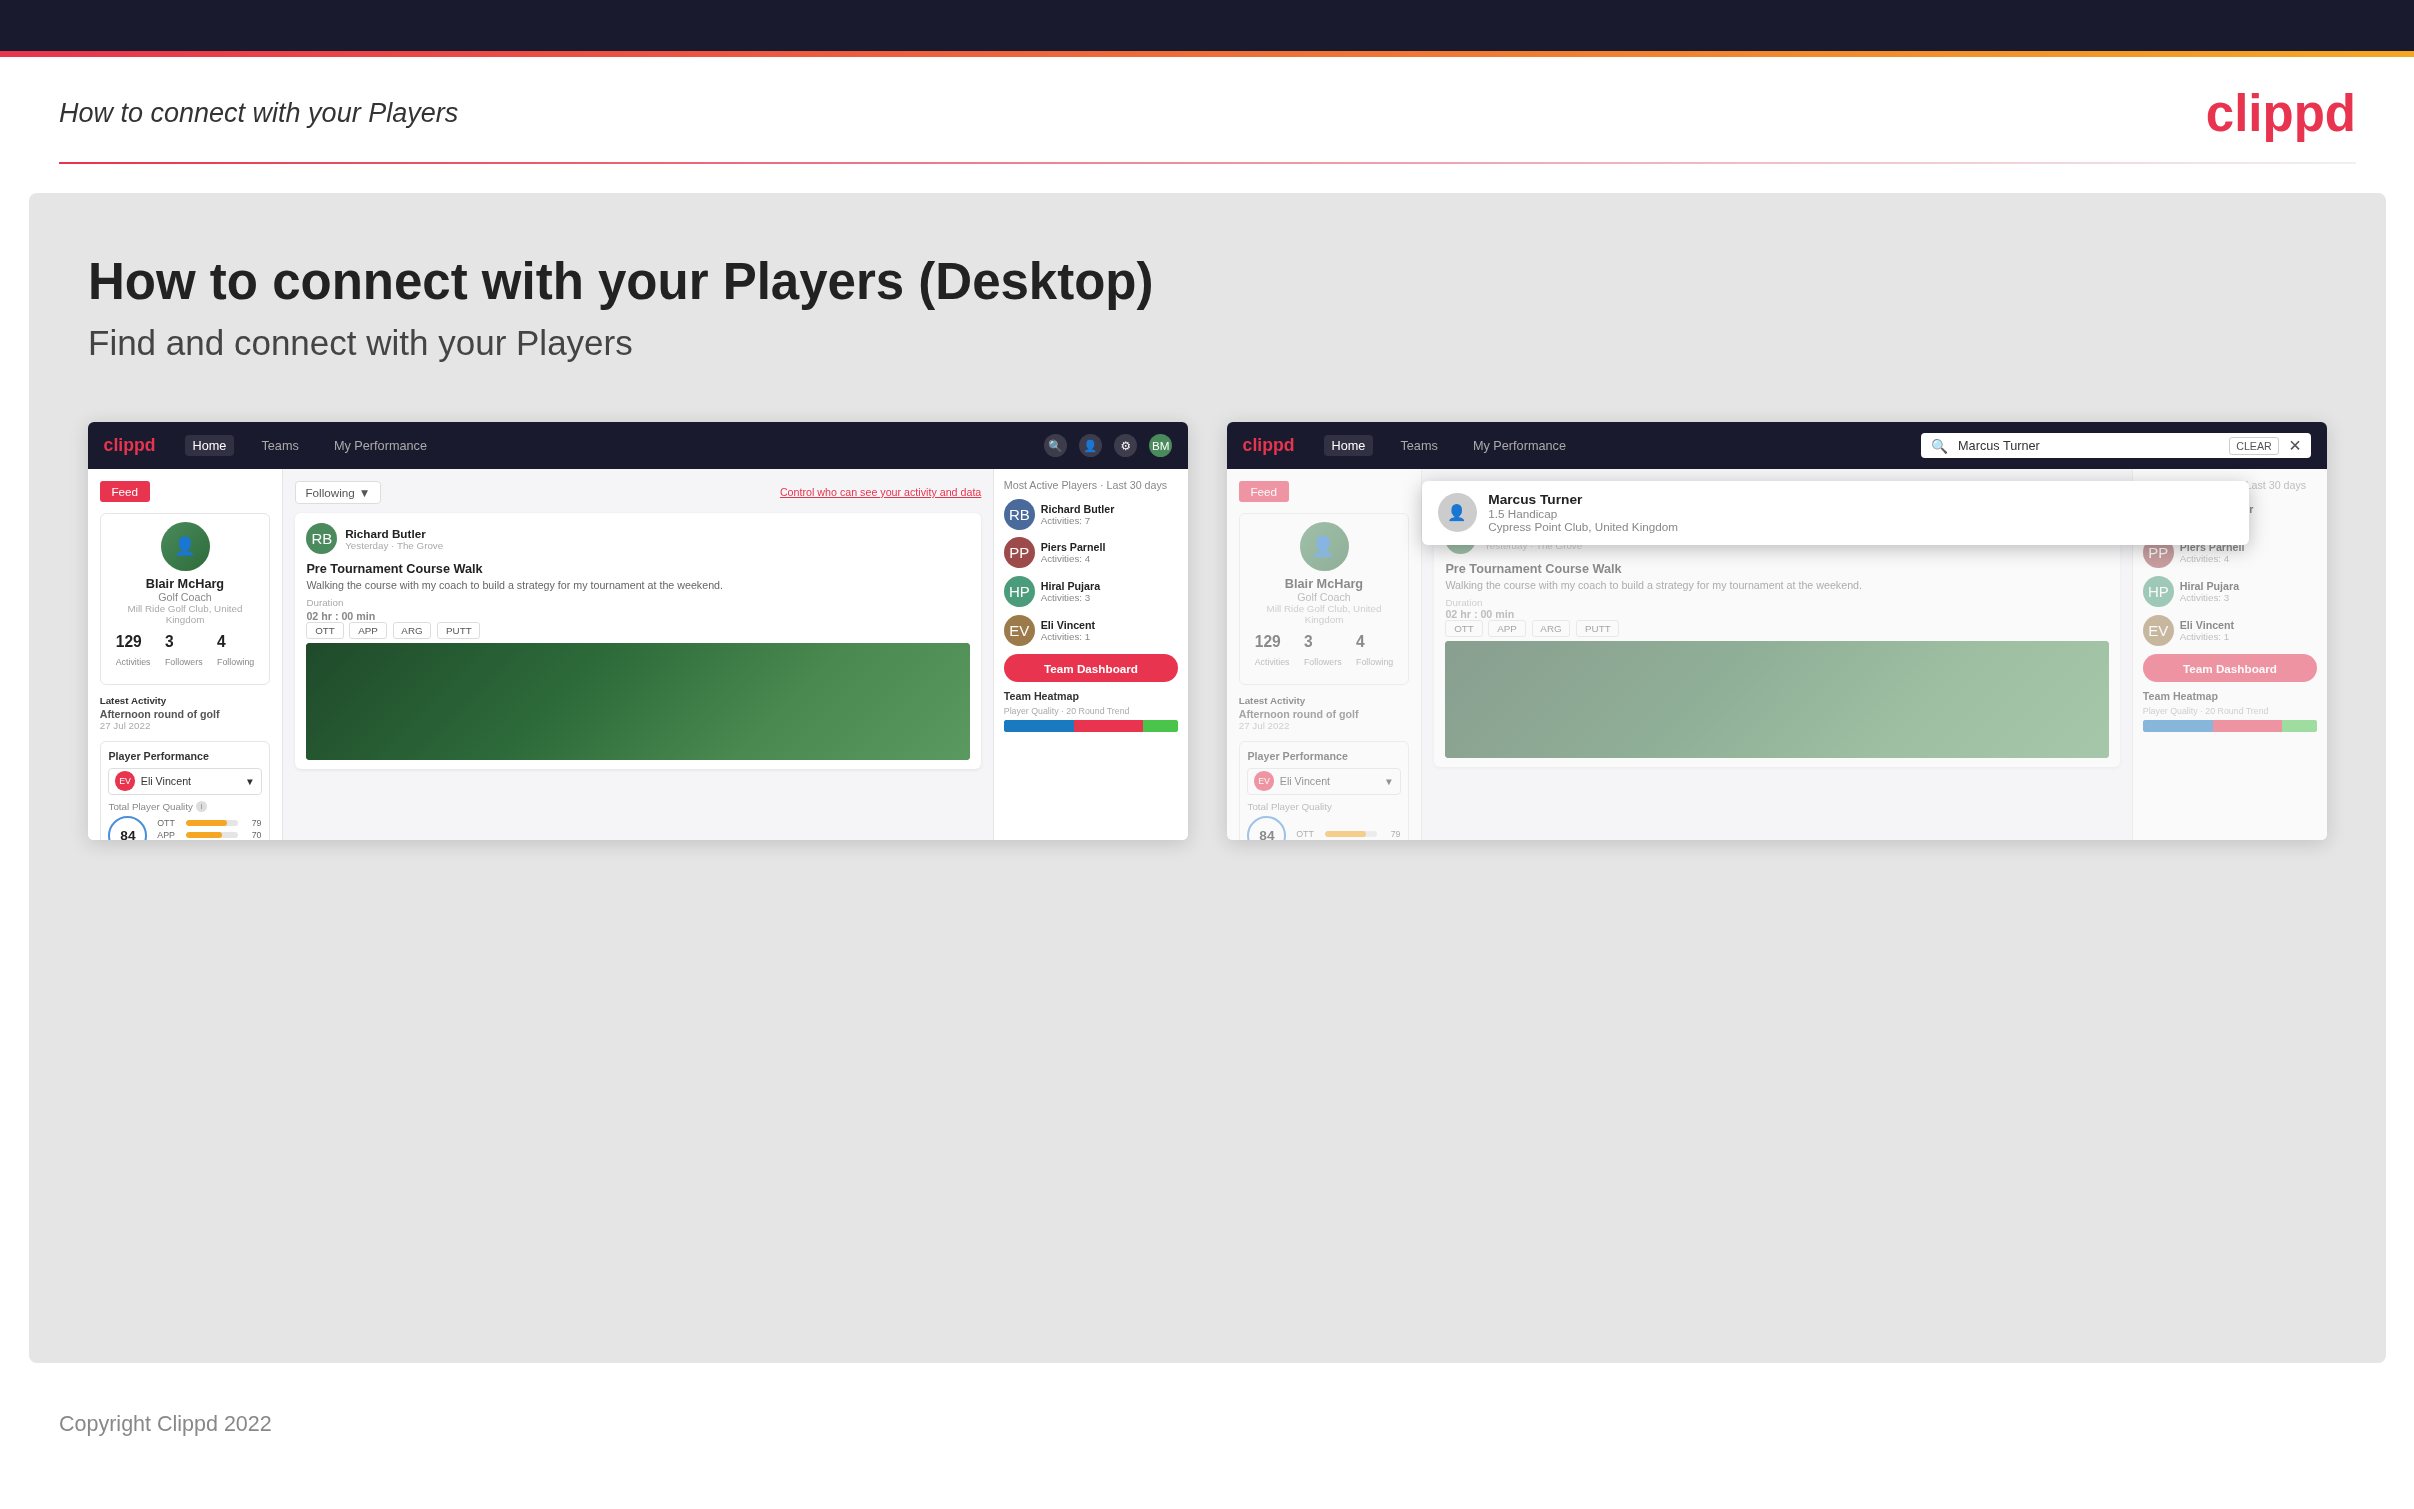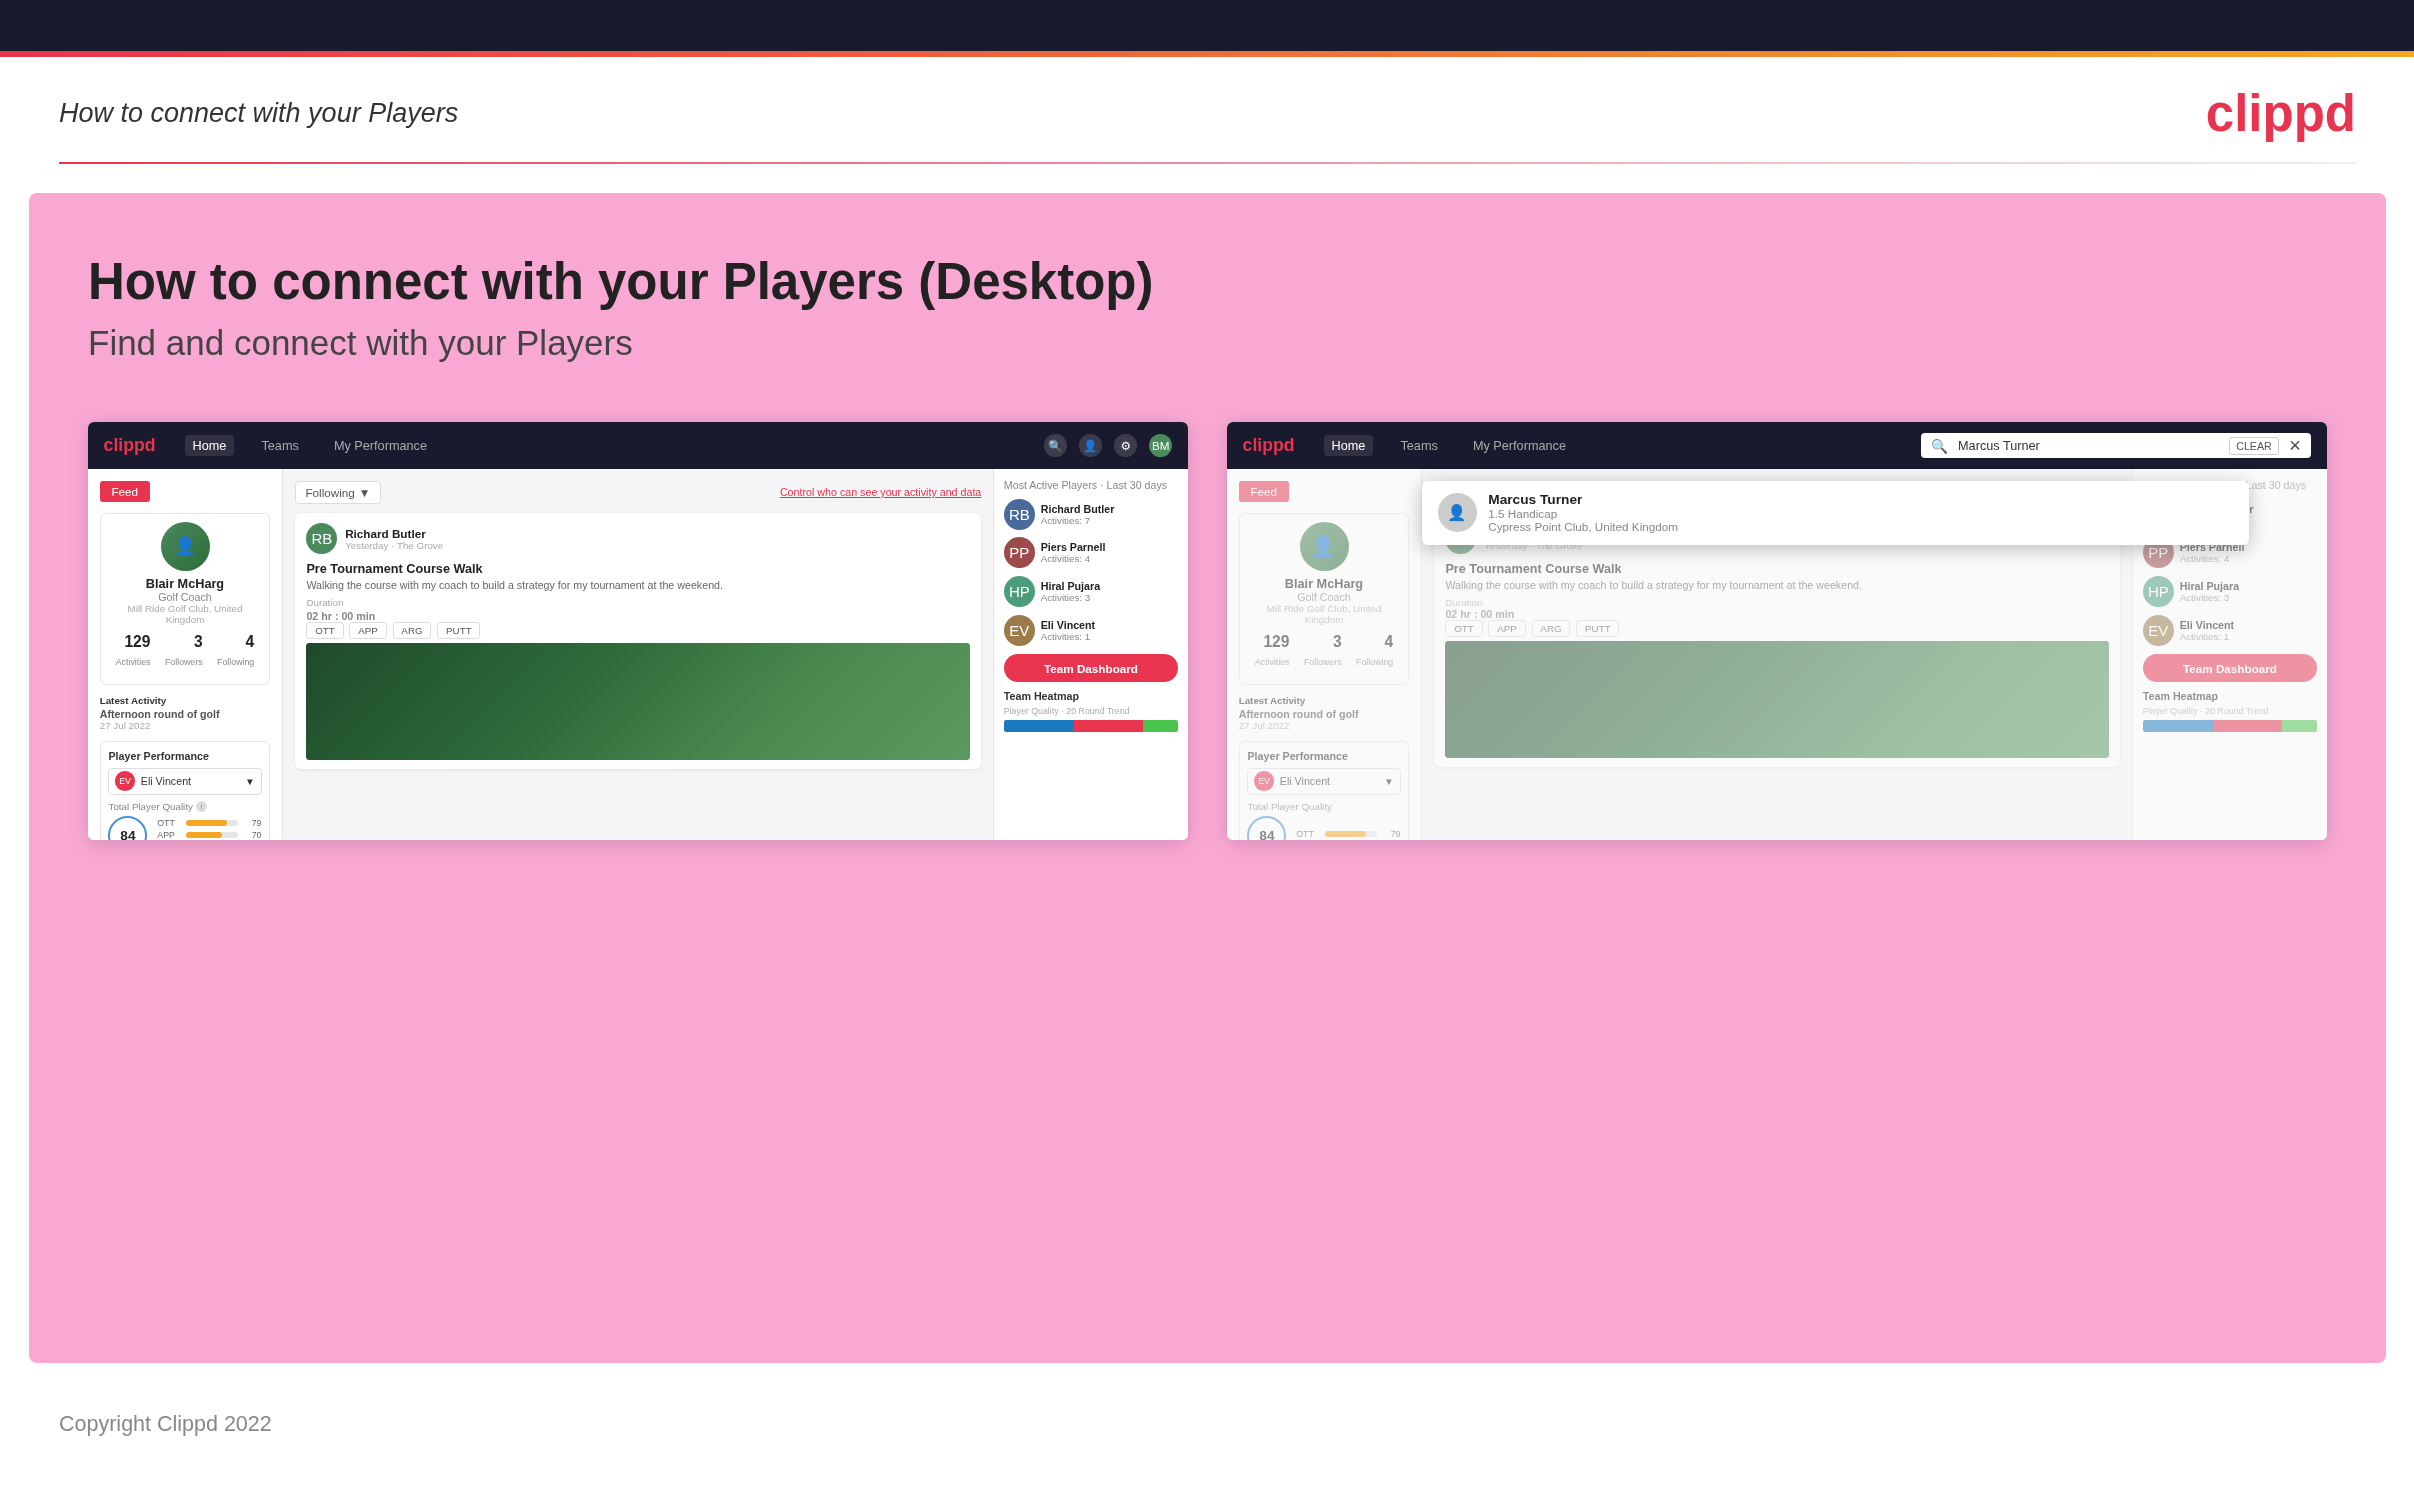--- a/index.html
+++ b/index.html
@@ -38,21 +38,21 @@
 
     
     .divider {
       height: 2px;
       background: linear-gradient(to right, #e8344e, #f0f0f0);
       margin: 0 59px;
     }
 
     
     .main-content {
-      background: #f9a8d4;
+      background: #e5e5e5;
       margin: 29px 29px;
       border-radius: 7.8px;
       padding: 59px 59px 59px 59px;
       min-height: 1170px;
     }
 
     .page-heading {
       font-size: 51px;
       font-weight: 700;
       color: #222;
@@ -198,21 +198,21 @@
       font-size: 9.8px;
       color: #aaa;
     }
 
     .stats-row {
       display: flex;
       justify-content: space-around;
       margin: 7.8px 0;
     }
     .stat-item {
-      text-align: right;
+      text-align: left;
     }
     .stat-num {
       font-size: 15.6px;
       font-weight: 700;
       color: #222;
       display: block;
     }
     .stat-label {
       font-size: 8.8px;
       color: #888;

